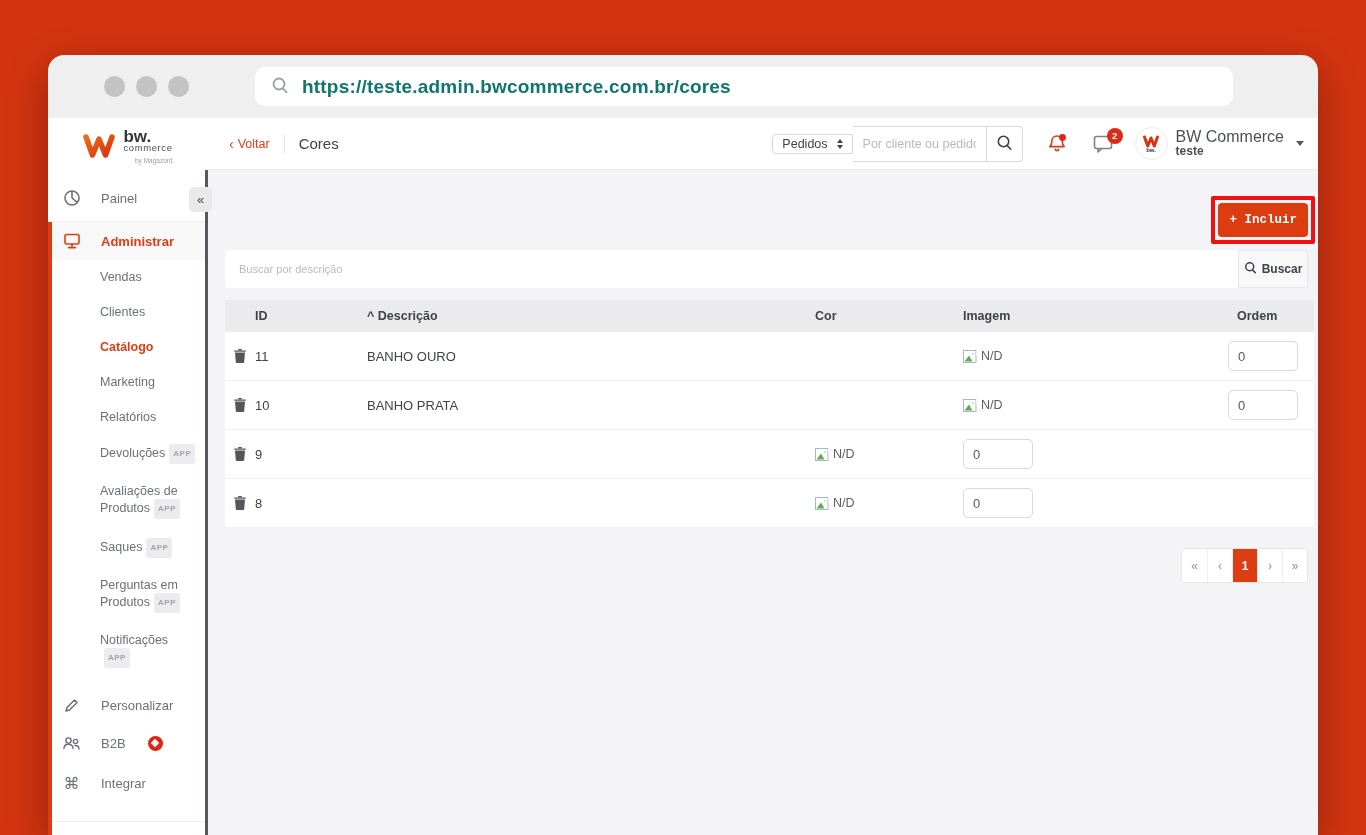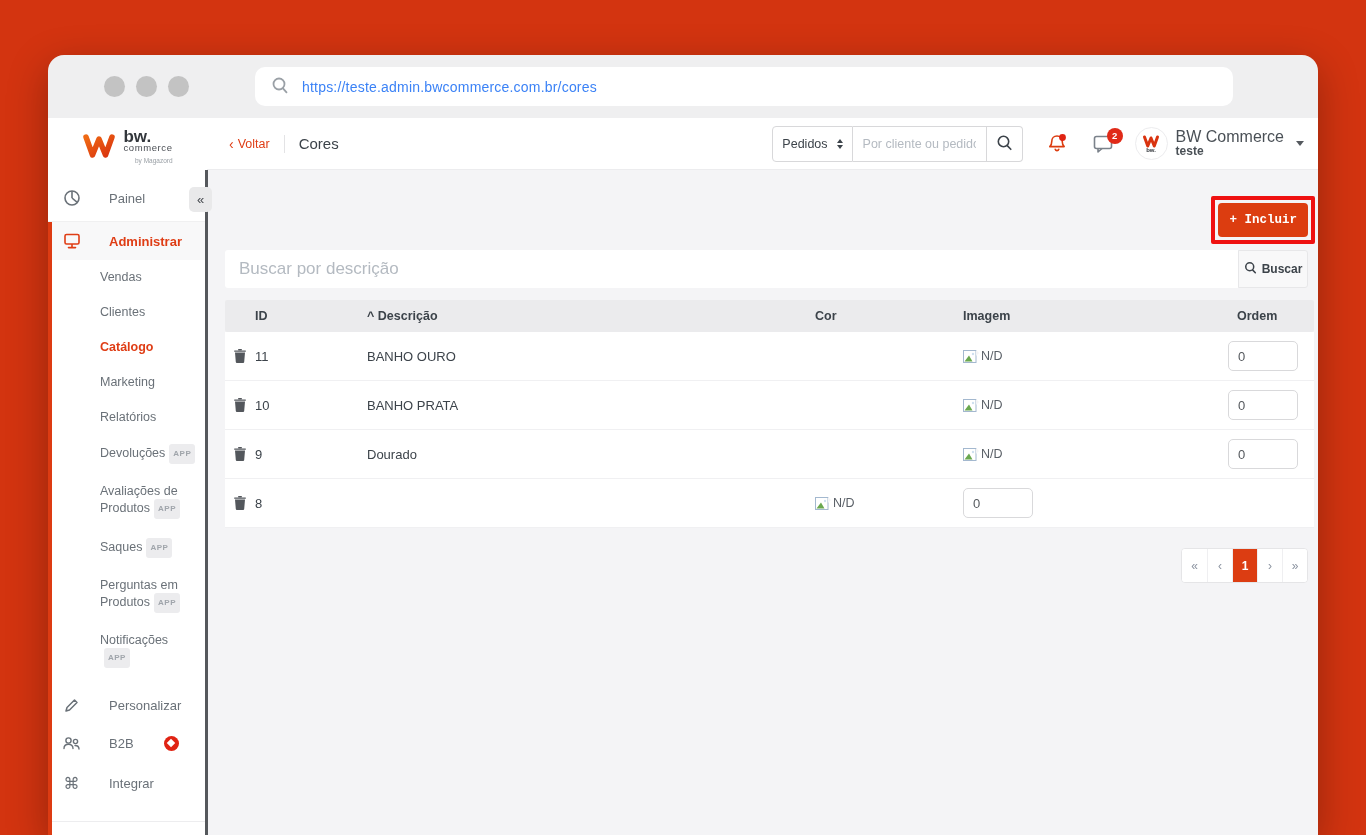--- a/index.html
+++ b/index.html
@@ -8,37 +8,37 @@
 
   .window{position:absolute;left:48px;top:55px;width:1270px;height:780px;background:#efeff0;
     border-radius:16px 16px 0 0;overflow:hidden;box-shadow:0 12px 40px rgba(0,0,0,.3);}
 
   
   .chrome{height:63px;position:relative;}
   .dots{position:absolute;left:56px;top:21px;display:flex;gap:11px;}
   .dot{width:21px;height:21px;border-radius:50%;background:#c3c3c3;}
   .urlbar{position:absolute;left:207px;top:12px;width:978px;height:39px;background:#fff;border-radius:10px;
     display:flex;align-items:center;padding:0 16px;gap:13px;}
-  .url-text{font-size:14px;font-weight:400;color:#3b82f6;letter-spacing:.2px;}
+  .url-text{font-size:19px;font-weight:700;color:#0f766e;letter-spacing:.2px;}
 
   
   .app{position:absolute;top:63px;left:0;right:0;bottom:0;background:#b91c1c;}
 
   
   .sidebar{position:absolute;left:0;top:0;bottom:0;width:159px;background:#fff;}
   .side-line{position:absolute;left:157px;top:52px;bottom:0;width:3px;background:#55585c;z-index:5;}
   .red-rail{position:absolute;left:0;top:104px;bottom:0;width:4px;background:#dd3b12;}
   .logo-block{height:60px;display:flex;align-items:center;justify-content:center;gap:7px;}
   .logo-texts{line-height:11px;}
   .logo-brand{font-size:17px;font-weight:bold;color:#33373c;display:block;}
   .logo-sub{font-size:9.5px;color:#4a4e54;letter-spacing:.6px;display:block;}
   .logo-byline{font-size:6.5px;color:#9aa0a6;display:block;text-align:right;margin-top:2px;}
   .collapse-btn{position:absolute;left:141px;top:69px;width:23px;height:25px;background:#e9e9ea;border:none;
     border-radius:5px;color:#45494e;font-size:13px;z-index:6;display:flex;align-items:center;justify-content:center;cursor:pointer;font-family:inherit;}
-  .nav-item{display:flex;align-items:center;gap:28px;padding-left:14px;height:36px;font-size:13px;color:#6a7178;cursor:pointer;}
+  .nav-item{display:flex;align-items:center;gap:20px;padding-left:14px;height:36px;font-size:13px;color:#6a7178;cursor:pointer;}
   .nav-item .ic{width:19px;display:flex;justify-content:center;align-items:center;}
   .nav-item.first{margin-top:2px;}
   .nav-sep{height:1px;background:#f0f0f1;margin-top:5px;}
   .nav-item.active-main{height:38px;background:#f8f8f9;color:#df3d15;font-weight:bold;}
   .subnav{list-style:none;margin:9px 0 0 0;padding:0 0 0 52px;}
   .subnav li{font-size:12.5px;color:#6a7178;line-height:16px;margin-bottom:19px;width:96px;cursor:pointer;}
   .subnav li.active-sub{color:#df3d15;font-weight:bold;}
   .app-badge{display:inline-block;background:#ececee;color:#a0a5ab;font-size:8px;font-weight:bold;
     letter-spacing:.5px;padding:2px 4px;border-radius:3px;margin-left:4px;vertical-align:1px;}
   .glyph-ic{font-family:"DejaVu Sans",sans-serif;font-size:15px;color:#6a7178;}
@@ -47,21 +47,21 @@
   .side-div{height:1px;background:#ededef;margin:18px 0 24px 0;}
 
   
   .topbar{position:absolute;left:159px;right:0;top:0;height:52px;background:#fff;display:flex;align-items:center;
     padding:0 14px 0 22px;border-bottom:1px solid #ececee;}
   .back{color:#df3d15;font-size:12.5px;display:flex;align-items:center;gap:4px;cursor:pointer;}
   .back .chev{font-size:14px;line-height:10px;}
   .tdiv{width:1px;height:18px;background:#e3e3e5;margin:0 14px;}
   .ptitle{font-size:15px;color:#3c434a;}
   .top-right{margin-left:auto;display:flex;align-items:center;}
-  .entity-select{height:36px;border:1px solid #d8d8da;border-radius:4px 0 0 4px;display:flex;align-items:center;
+  .entity-select{height:20px;border:1px solid #d8d8da;border-radius:4px 0 0 4px;display:flex;align-items:center;
     padding:0 9px;gap:9px;font-size:12.5px;color:#3c434a;background:#fff;cursor:pointer;}
   .sort-tris{display:flex;flex-direction:column;gap:2px;}
   .tri-up{width:0;height:0;border-left:3.5px solid transparent;border-right:3.5px solid transparent;border-bottom:4.5px solid #3c434a;}
   .tri-dn{width:0;height:0;border-left:3.5px solid transparent;border-right:3.5px solid transparent;border-top:4.5px solid #3c434a;}
   .hsearch-input{height:36px;border:1px solid #d8d8da;border-left:none;padding:0 10px;font-size:12.5px;width:134px;
     font-family:inherit;color:#3c434a;outline:none;}
   .hsearch-input::placeholder{color:#b4bac1;}
   .hsearch-btn{height:36px;width:36px;border:1px solid #d8d8da;border-left:none;border-radius:0 4px 4px 0;background:#fff;
     display:flex;align-items:center;justify-content:center;cursor:pointer;}
   .bell-wrap{margin-left:24px;position:relative;cursor:pointer;display:flex;}
@@ -76,21 +76,21 @@
   .acct .sb{font-size:12px;font-weight:bold;color:#4a5056;display:block;}
   .caret{margin-left:12px;width:0;height:0;border-left:4px solid transparent;border-right:4px solid transparent;
     border-top:5px solid #55595e;cursor:pointer;}
 
   
   .content{position:absolute;left:160px;top:52px;right:0;bottom:0;background:#f4f4f6;}
   .annotation{position:absolute;top:26px;right:3px;border:4px solid #ef1111;padding:3px;border-radius:2px;}
   .btn-incluir{background:#dc3d10;color:#fff;border:none;border-radius:4px;font-size:12.5px;font-weight:bold;
     padding:10px 11px;font-family:Liberation Mono, monospace;cursor:pointer;}
   .search-row{position:absolute;top:80px;left:17px;right:10px;height:38px;display:flex;}
-  .search-input{flex:1;border:none;background:#fff;border-radius:3px 0 0 3px;padding:0 14px;font-size:17px;
+  .search-input{flex:1;border:none;background:#fff;border-radius:3px 0 0 3px;padding:0 14px;font-size:11px;
     color:#3c434a;font-family:inherit;outline:none;}
   .search-input::placeholder{color:#b4bac1;}
   .btn-buscar{width:70px;background:#f8f8f9;border:1px solid #e7e7e9;font-size:12px;font-weight:bold;color:#3c434a;
     display:flex;align-items:center;justify-content:center;gap:5px;border-radius:0 3px 3px 0;font-family:inherit;cursor:pointer;}
 
   .table{position:absolute;top:130px;left:17px;right:4px;}
   .grid-cols{display:grid;grid-template-columns:30px 112px 448px 148px 265px 1fr;align-items:center;}
   .thead{height:32px;background:#ebebed;font-size:12.5px;font-weight:bold;color:#3c434a;border-radius:2px;}
   .thead .ordem-h{padding-left:9px;}
   .trow{height:49px;background:#fff;border-bottom:1px solid #f0f0f2;font-size:13px;color:#3c434a;}
@@ -362,21 +362,20 @@
 
         <div class="trow grid-cols">
           <span class="cell-trash">
               <svg width="12" height="14" viewBox="0 0 12 14">
                 <path fill="#53575c" d="M1 3.4h10l-.8 9.5a1.1 1.1 0 0 1-1.1 1H2.9a1.1 1.1 0 0 1-1.1-1L1 3.4z"></path>
                 <rect x="0" y="1.4" width="12" height="1.4" rx=".7" fill="#53575c"></rect>
                 <rect x="4" y="0" width="4" height="1.6" rx=".8" fill="#53575c"></rect>
               </svg>
             </span>
           <span>9</span>
-          <span>Dourado</span>
           <span><i class="swatch" style="background: rgb(166, 164, 52); visibility: visible;"></i></span>
           <span class="nd">
               <svg width="16" height="13" viewBox="0 0 16 13">
                 <rect x="0.5" y="0.5" width="12.5" height="12" fill="#fff" stroke="#a3b8cf"></rect>
                 <polygon points="13,0 16,3 13,6" fill="#f4f4f6"></polygon>
                 <polygon points="1.5,11.5 6,5.5 9.5,11.5" fill="#6aa84f"></polygon>
                 <circle cx="10" cy="4" r="1.2" fill="#cfe0f0"></circle>
               </svg>
               <span>N/D</span>
             </span>

